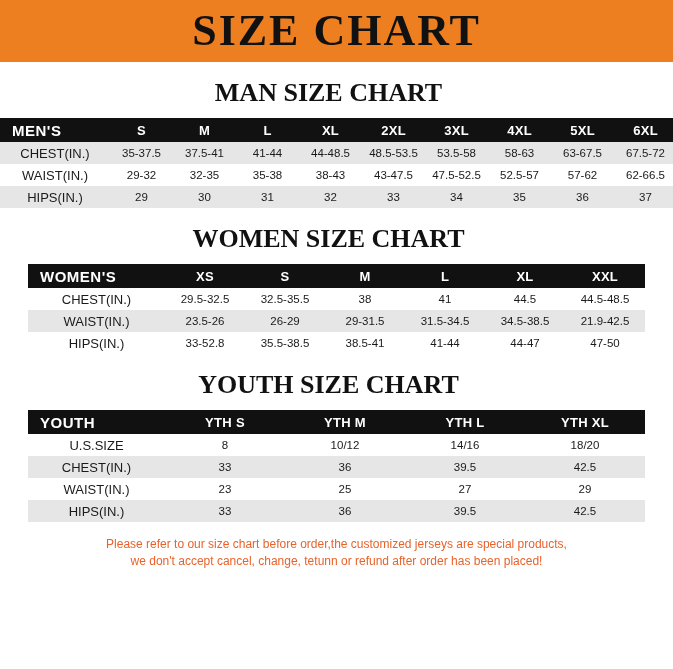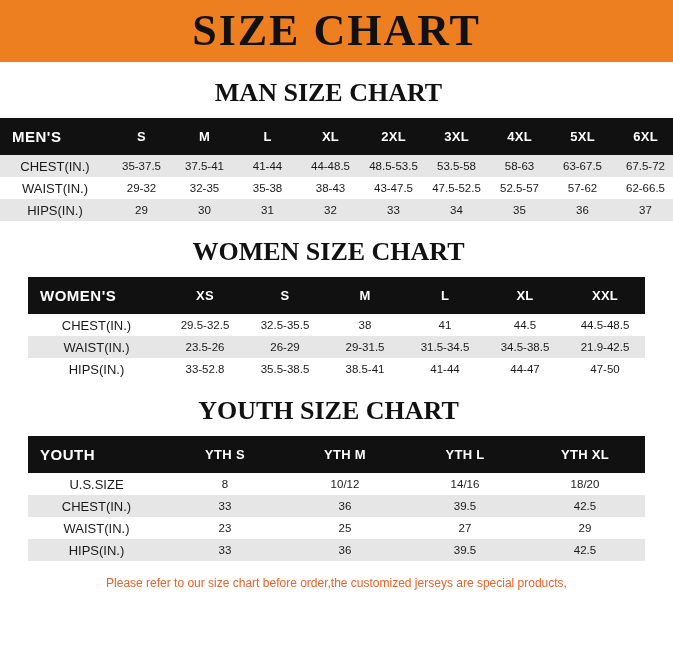--- a/index.html
+++ b/index.html
@@ -56,21 +56,21 @@
     height: 22px;
     padding: 0 2px;
     font-weight: normal;
     white-space: nowrap;
   }
   table.size thead th {
     background: #111111;
     color: #ffffff;
     font-weight: bold;
     font-size: 13px;
-    height: 37px;
+    height: 24px;
     letter-spacing: .3px;
   }
   table.size thead th.first {
     text-align: left;
     padding-left: 12px;
     font-size: 15px;
     letter-spacing: .5px;
   }
   table.size tbody td.first {
     text-align: center;
@@ -272,15 +272,16 @@
         <td>33</td>
         <td>36</td>
         <td>39.5</td>
         <td>42.5</td>
       </tr>
     </tbody>
   </table>
 
   <div class="footer">
     <div>Please refer to our size chart before order,the customized jerseys are special products,</div>
+    <div>we don't accept cancel, change, tetunn or refund after order has been placed!</div>
   </div>
 
 </div>
 
 </body></html>

